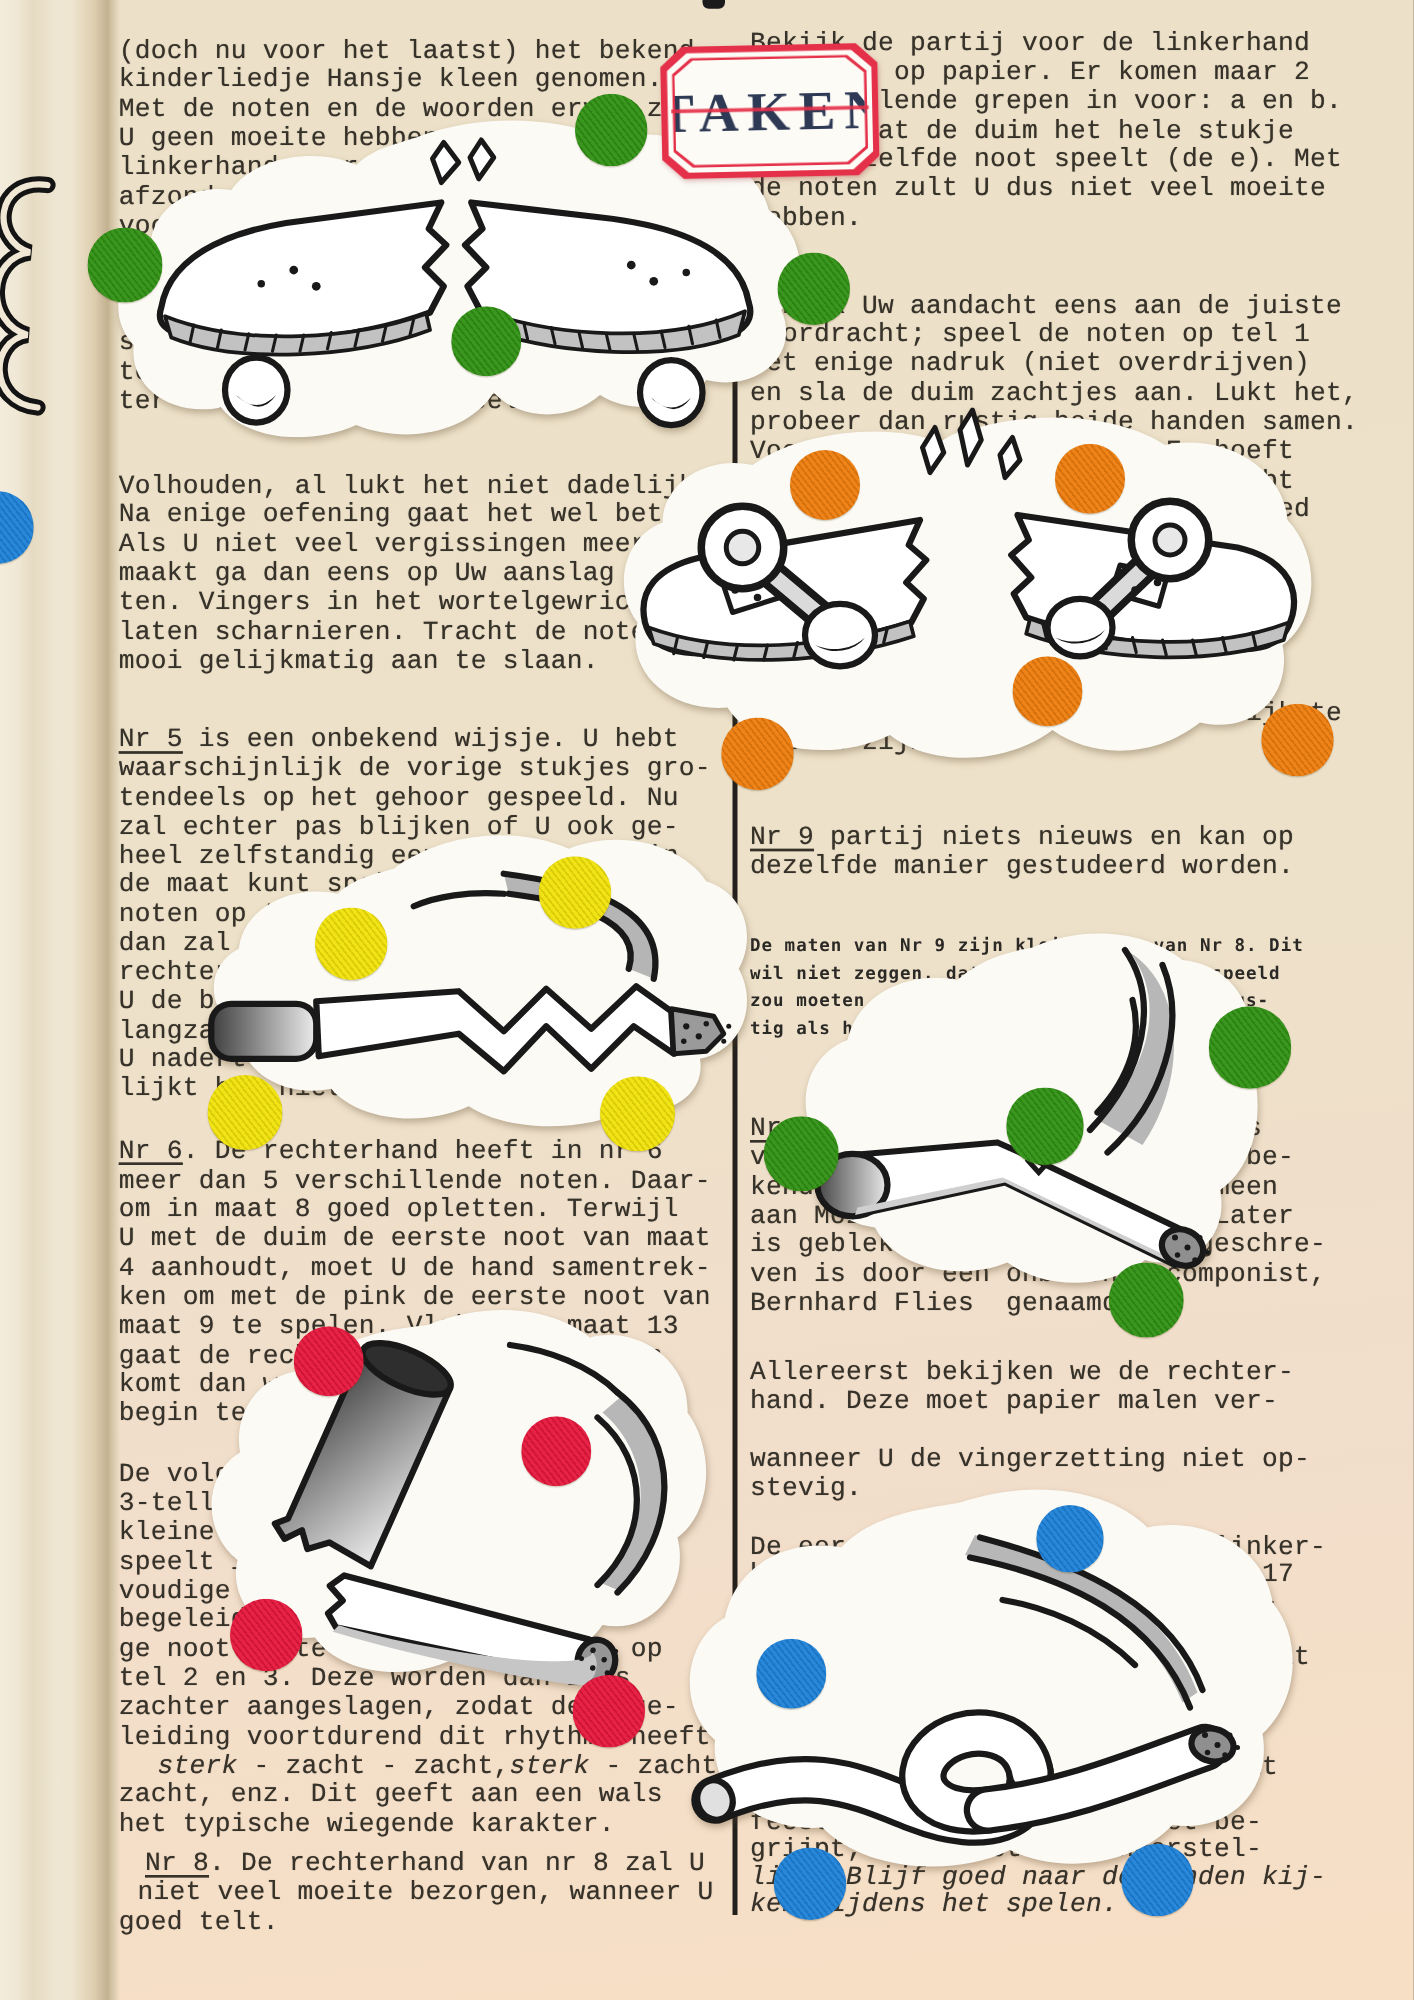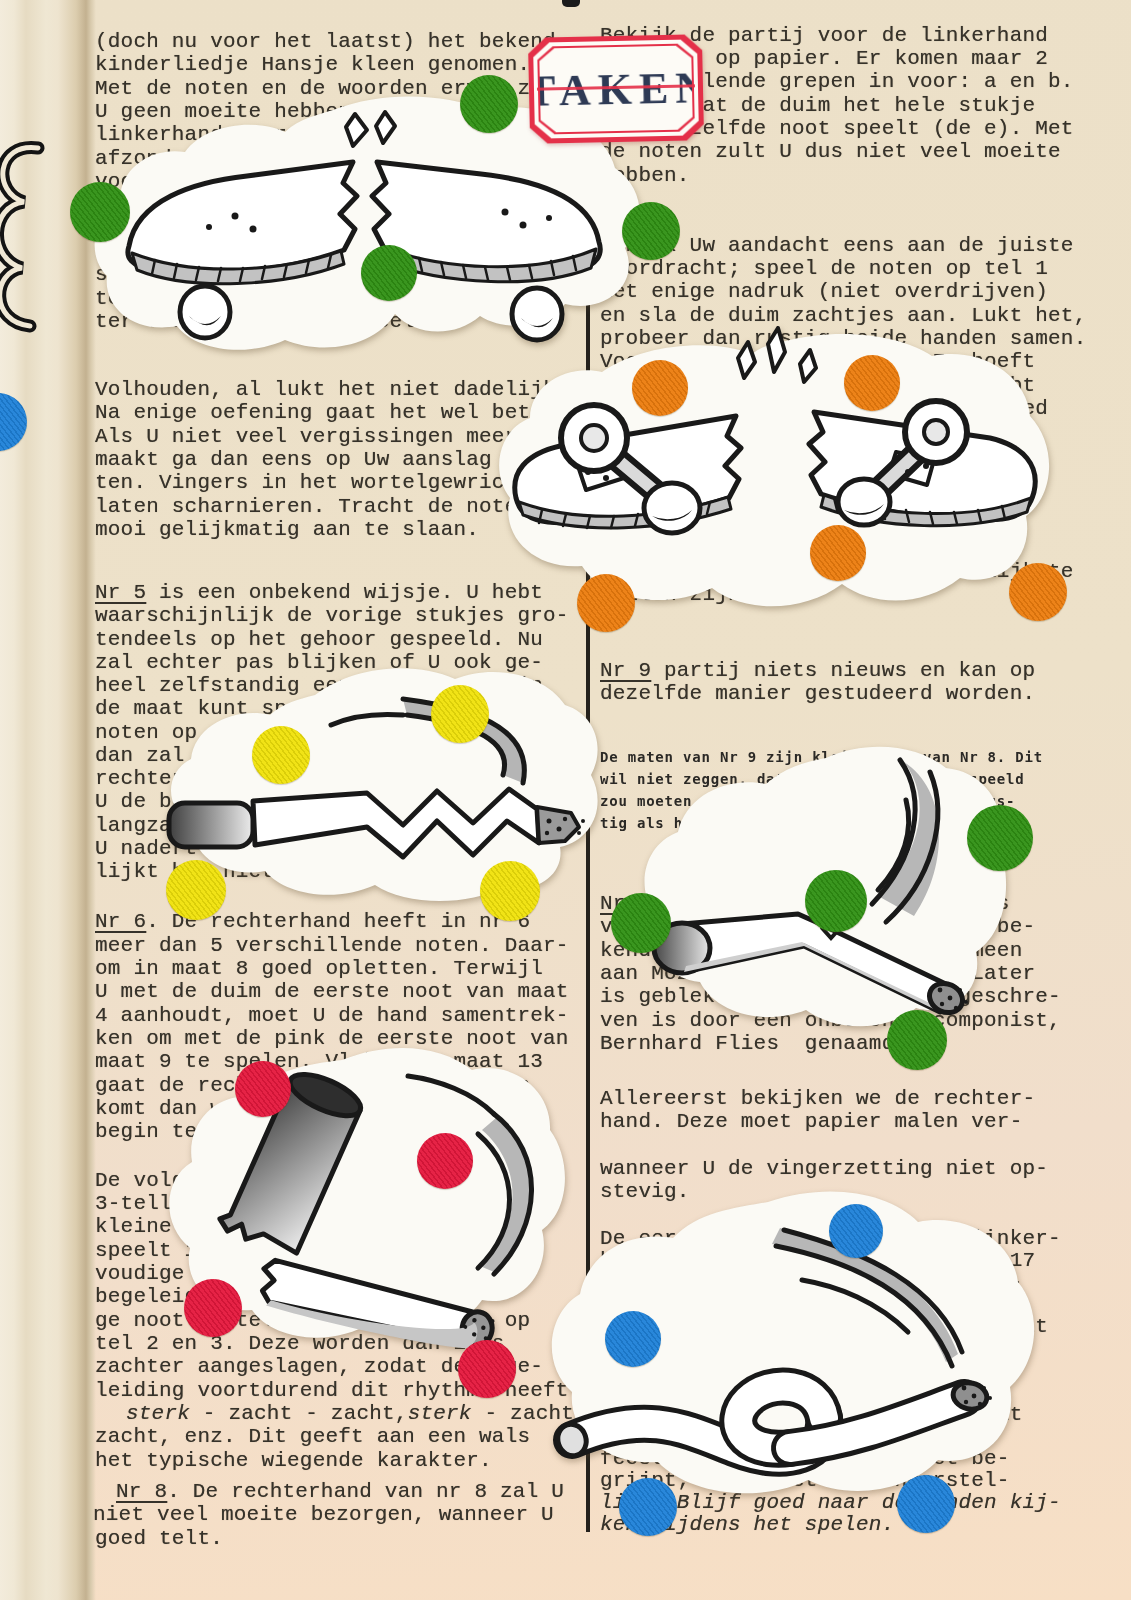--- a/index.html
+++ b/index.html
@@ -291,21 +291,21 @@
     <div class="tline" style="left: 95px; top: 1262px;"><span>voudige dansbegeleiding: een wals-</span></div>
     <div class="tline" style="left: 95px; top: 1285px;"><span>begeleiding met steeds één la-</span></div>
     <div class="tline" style="left: 95px; top: 1309px;"><span>ge noot op tel één en akkoorden op</span></div>
     <div class="tline" style="left: 95px; top: 1332px;"><span>tel 2 en 3. Deze worden dan iets</span></div>
     <div class="tline" style="left: 95px; top: 1355px;"><span>zachter aangeslagen, zodat de bege-</span></div>
     <div class="tline" style="left: 95px; top: 1379px;"><span>leiding voortdurend dit rhythme heeft.</span></div>
     <div class="tline" style="left: 95px; top: 1402px; margin-left: 31px;"><span class="i">sterk</span><span> - zacht - zacht,</span><span class="i">sterk</span><span> - zacht -</span></div>
     <div class="tline" style="left: 95px; top: 1425px;"><span>zacht, enz. Dit geeft aan een wals</span></div>
     <div class="tline" style="left: 95px; top: 1449px;"><span>het typische wiegende karakter.</span></div>
     <div class="tline" style="left: 95px; top: 1480px; margin-left: 21px;"><span class="u">Nr 8</span><span>. De rechterhand van nr 8 zal U</span></div>
-    <div class="tline" style="left: 93px; top: 1503px;"><span>niet veel moeite bezorgen, wanneer U</span></div>
+    <div class="tline" style="left: 110px; top: 1503px;"><span>niet veel moeite bezorgen, wanneer U</span></div>
     <div class="tline" style="left: 95px; top: 1527px;"><span>goed telt.</span></div>
     <div class="tline" style="left: 600px; top: 24px;"><span>Bekijk de partij voor de linkerhand</span></div>
     <div class="tline" style="left: 600px; top: 47px;"><span>nog eens op papier. Er komen maar 2</span></div>
     <div class="tline" style="left: 600px; top: 70px;"><span>verschillende grepen in voor: a en b.</span></div>
     <div class="tline" style="left: 600px; top: 94px;"><span>U ziet dat de duim het hele stukje</span></div>
     <div class="tline" style="left: 600px; top: 117px;"><span>lang dezelfde noot speelt (de e). Met</span></div>
     <div class="tline" style="left: 600px; top: 140px;"><span>de noten zult U dus niet veel moeite</span></div>
     <div class="tline" style="left: 600px; top: 164px;"><span>hebben.</span></div>
     <div class="tline" style="left: 600px; top: 234px;"><span>Schenk Uw aandacht eens aan de juiste</span></div>
     <div class="tline" style="left: 600px; top: 257px;"><span>voordracht; speel de noten op tel 1</span></div>

